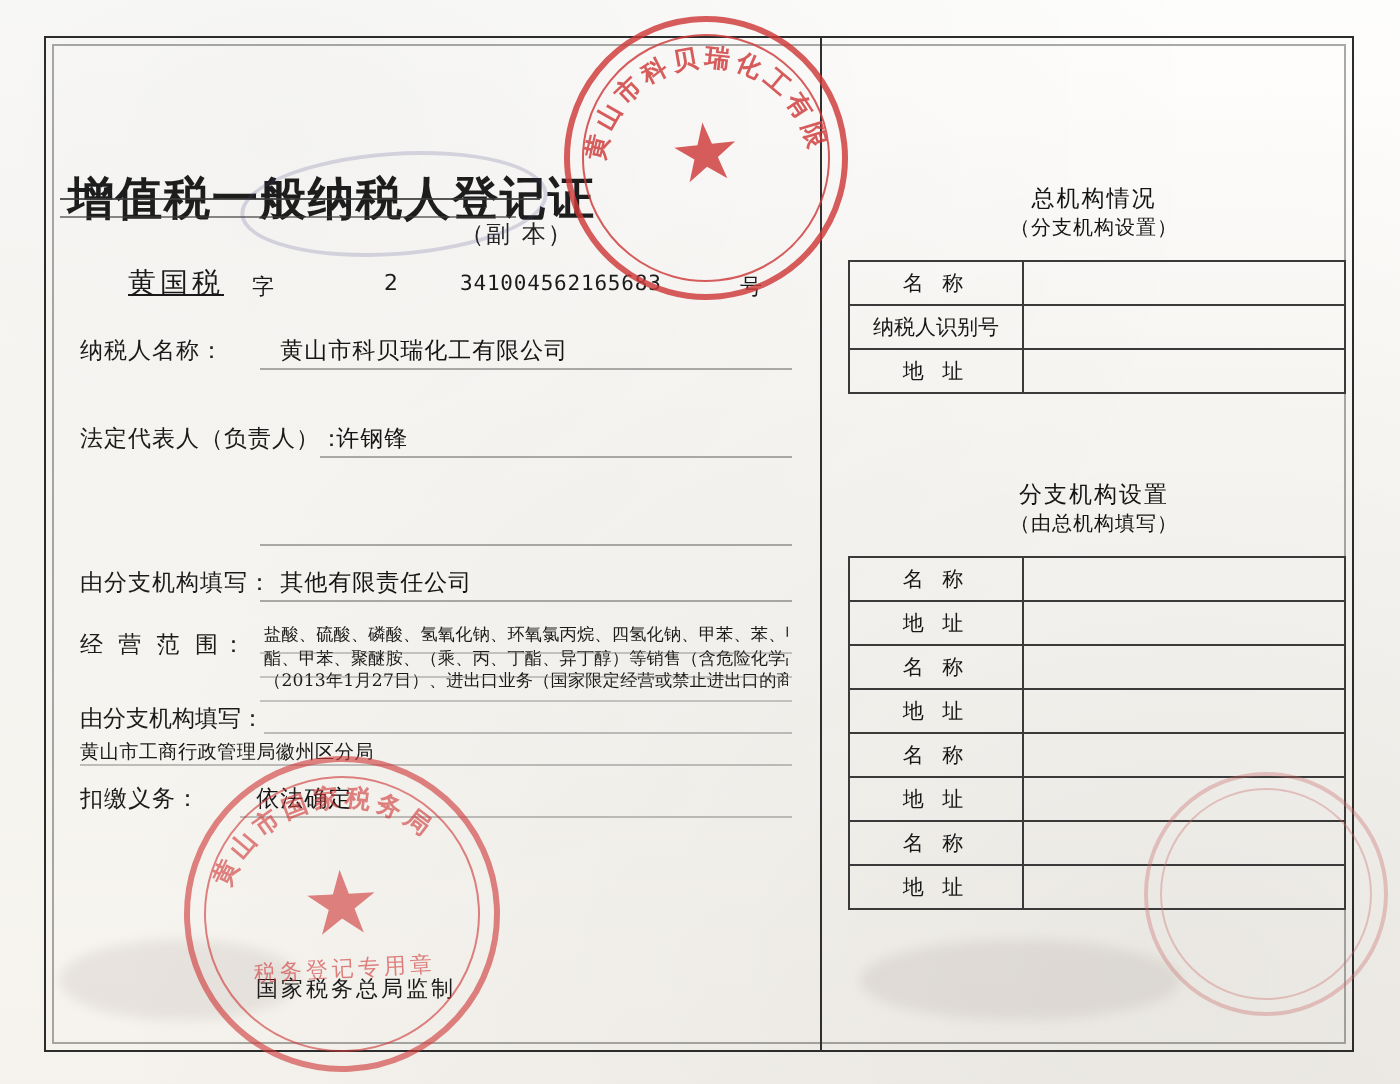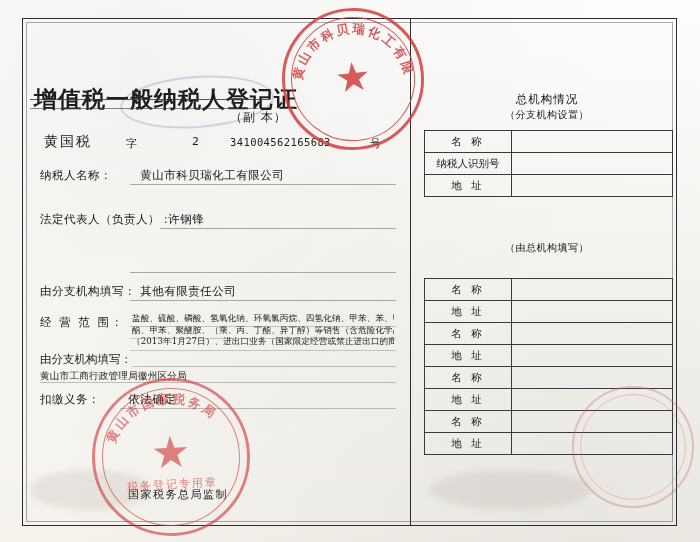--- a/index.html
+++ b/index.html
@@ -108,26 +108,27 @@
     position: absolute;
     left: 40px;
     top: 135px;
     width: 360px;
     height: 18px;
     font-size: 11px;
     color: #1b1b1b;
   }
   .serial-hand {
     position: absolute;
-    left: 4px;
+    left: 24px;
     top: -2px;
     font-family: "DejaVu Serif", serif;
     font-size: 14px;
     color: #1a1a1a;
     letter-spacing: 2px;
+    text-decoration: underline;
   }
   .serial-zi {
     position: absolute;
     left: 86px;
     top: 1px;
     font-size: 11px;
   }
   .serial-no {
     position: absolute;
     left: 152px;
@@ -465,20 +466,21 @@
       <td class="v"></td>
     </tr>
     <tr>
       <td class="k">地      址</td>
       <td class="v"></td>
     </tr>
   </tbody>
     </table>
 
   <div class="rt-title" style="left:424px;top:240px;">
+    <div>分支机构设置</div>
     <div class="sub">（由总机构填写）</div>
   </div>
 
   <table class="gridtable" style="left:424px;top:278px;width:246px;">
     <tbody>
         <tr>
       <td class="k">名      称</td>
       <td class="v"></td>
     </tr>
     <tr>

